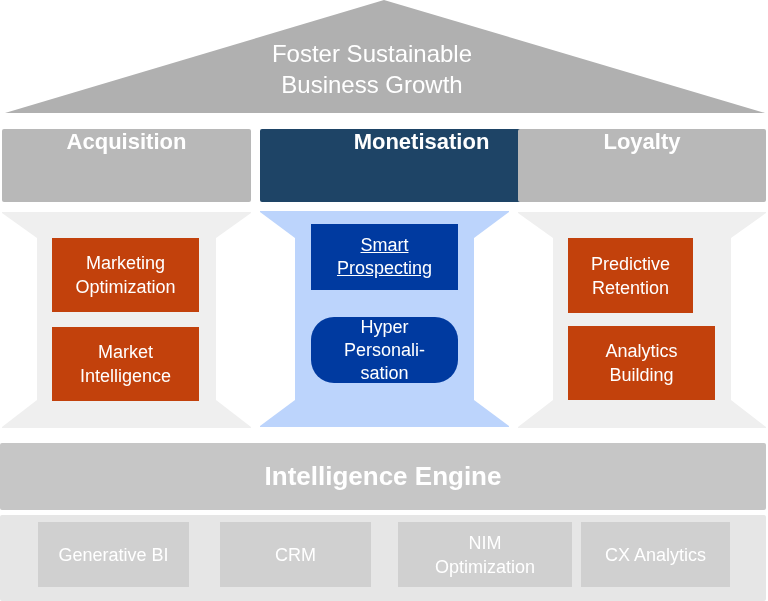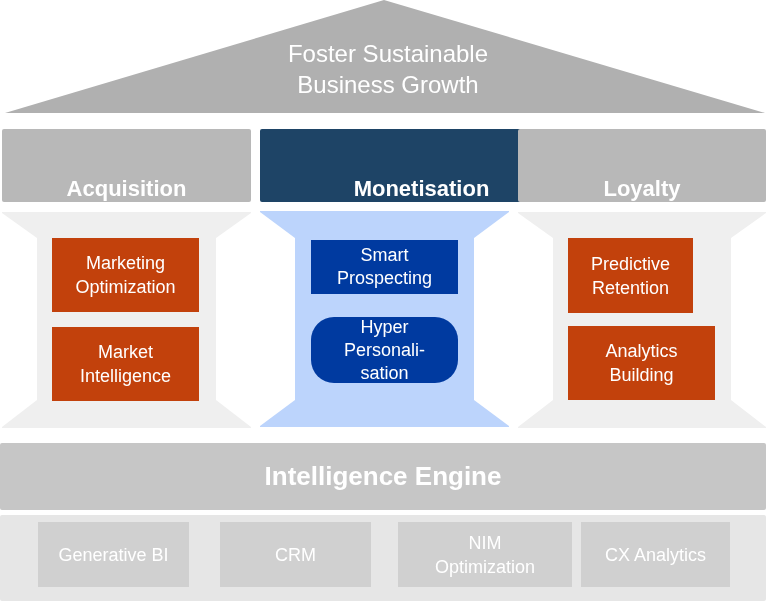--- a/index.html
+++ b/index.html
@@ -1,19 +1,19 @@
 <!DOCTYPE html>
 <html><head>
 <meta charset="utf-8">
 <style>
   html, body { margin:0; padding:0; background:#ffffff; }
   body { width:768px; height:601px; position:relative; overflow:hidden; font-family:"Liberation Sans", sans-serif; }
   svg.bg { position:absolute; left:0; top:0; }
-  .roof-text { position:absolute; left:188px; top:38px; width:400px; text-align:center; color:#ffffff; font-size:24px; line-height:31px; }
-  .pillar-head { position:absolute; top:129px; height:73px; display:flex; align-items:flex-end; justify-content:center; color:#ffffff; font-weight:bold; font-size:22px; border-radius:2px; }
+  .roof-text { position:absolute; left:172px; top:38px; width:400px; text-align:center; color:#ffffff; font-size:24px; line-height:31px; }
+  .pillar-head { position:absolute; top:129px; height:73px; display:flex; align-items:flex-start; justify-content:center; color:#ffffff; font-weight:bold; font-size:22px; border-radius:2px; }
   .pillar-head.grey { background:#b8b8b8; }
   .pillar-head.dark { background:#1e4466; }
   .box { position:absolute; display:flex; align-items:center; justify-content:center; text-align:center; color:#ffffff; font-size:18px; line-height:24px; }
   .box.grey { background:#c2410c; }
   .box.blue { background:#003aa0; line-height:23px; }
   .engine { position:absolute; left:0; top:443px; width:766px; height:67px; background:#c6c6c6; color:#ffffff; font-weight:bold; font-size:26px; display:flex; align-items:center; justify-content:center; border-radius:2px; }
   .base-band { position:absolute; left:0; top:515px; width:766px; height:86px; background:#e6e6e6; border-radius:2px; }
   .base-box { position:absolute; top:522px; height:65px; background:#d0d0d0; color:#ffffff; font-size:18px; line-height:24px; display:flex; align-items:center; justify-content:center; text-align:center; }
 </style>
 </head>
@@ -50,21 +50,21 @@
     <div>Optimization</div>
   </div>
 </div>
 <div class="box grey" style="left:52px; top:327px; width:147px; height:74px;">
   <div>
     <div>Market</div>
     <div>Intelligence</div>
   </div>
 </div>
 
-<div class="box blue" style="left:311px; top:240px; width:147px; height:54px;">
+<div class="box blue" style="left:311px; top:224px; width:147px; height:66px;text-decoration:underline;">
   <div>
     <div>Smart</div>
     <div>Prospecting</div>
   </div>
 </div>
 <div class="box blue" style="left:311px; top:317px; width:147px; height:66px;border-radius:23px;">
   <div>
     <div>Hyper</div>
     <div>Personali-</div>
     <div>sation</div>

